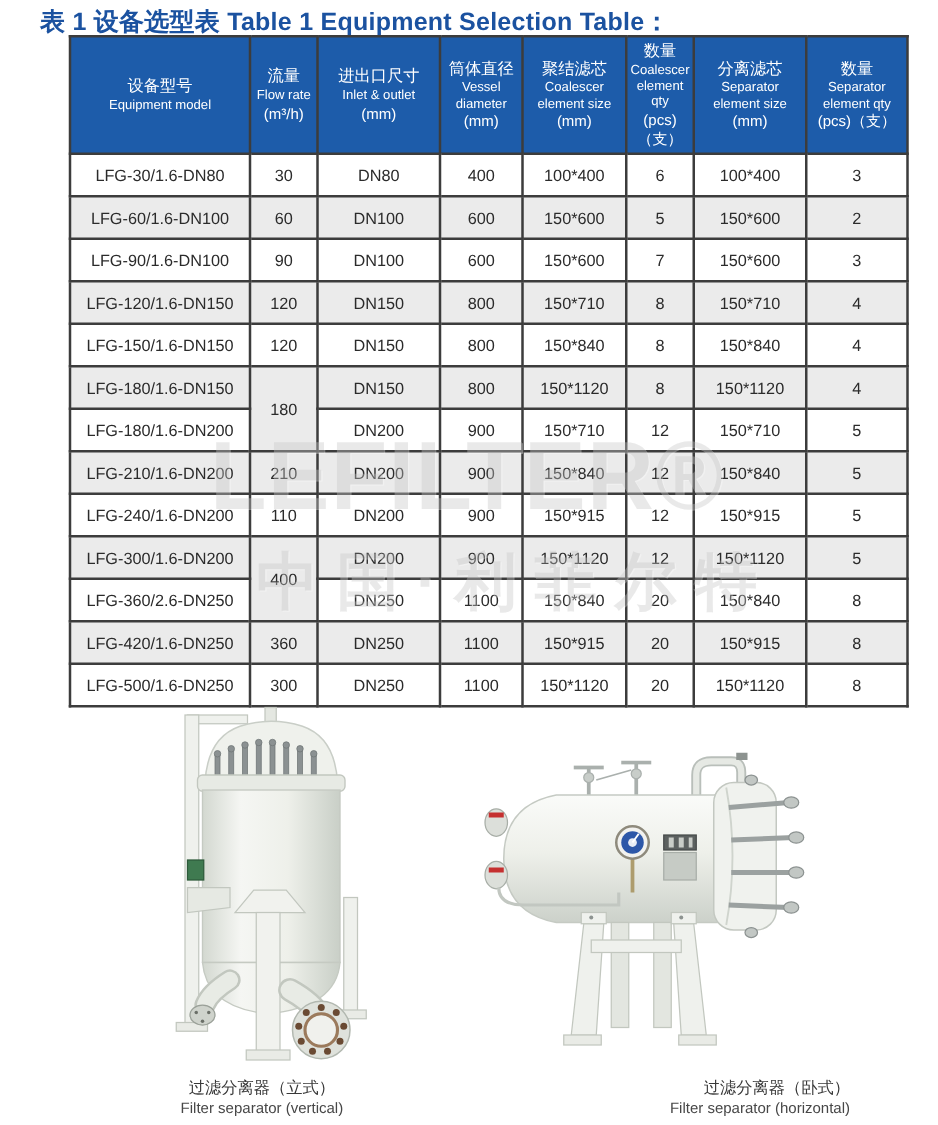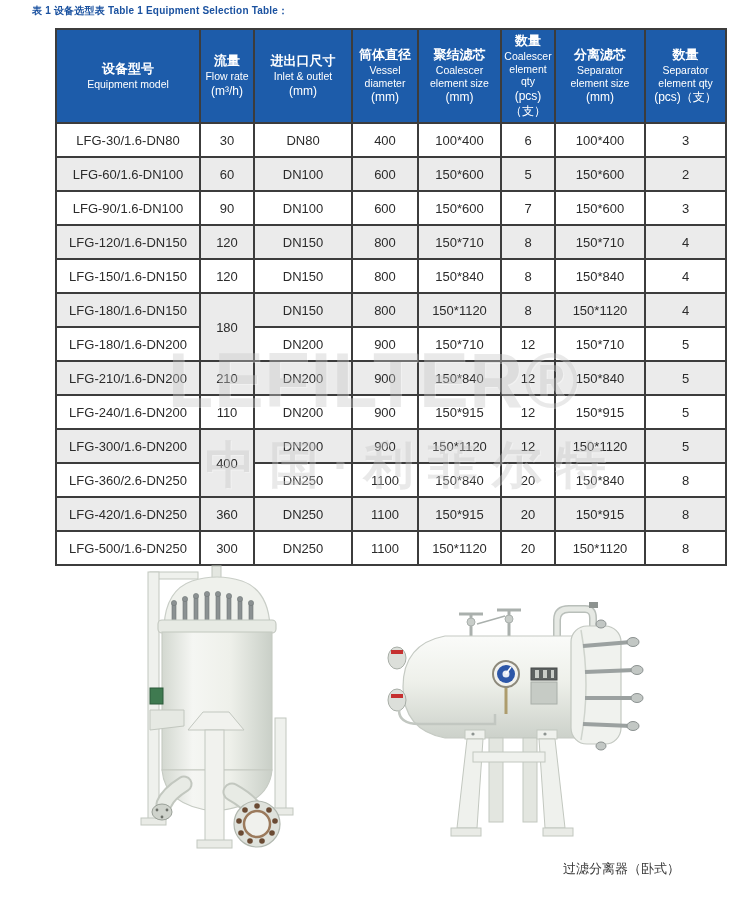--- a/index.html
+++ b/index.html
@@ -1,28 +1,28 @@
 <!DOCTYPE html>
 <html style="--title: #1b52a0; --header-bg: #1d5caa; --header-text: #ffffff; --border: #3c3c3c; --row-alt: #ebebeb; --cell-text: #2b2b2b; --watermark: #c8c8c8;"><head>
 <meta charset="utf-8">
 <style>
   * { margin:0; padding:0; box-sizing:border-box; }
   html,body { background:#ffffff; }
   body { font-family:"Liberation Sans", sans-serif; }
   .page { position:relative; width:750px; height:900px; background:#fff; overflow:hidden; }
 
-  .title { position:absolute; left:32px; top:4px; font-size:10px; font-weight:bold;
+  .title { position:absolute; left:32px; top:4px; font-size:20px; font-weight:bold;
            color:var(--title,#1b52a0); letter-spacing:0.2px; }
 
   table.spec { position:absolute; left:55px; top:28px; width:670px; table-layout:fixed;
                border-collapse:collapse; }
   table.spec th, table.spec td { border:2px solid var(--border,#3c3c3c); text-align:center; vertical-align:middle; }
   table.spec thead th { background:var(--header-bg,#1d5caa); color:var(--header-text,#fff);
                         height:76px; padding:3px 1px; font-weight:normal; }
-  .th-zh { font-size:13px; font-weight:bold; line-height:1.25; }
+  .th-zh { font-size:13px; font-weight:normal; line-height:1.25; }
   .th-en { font-size:10.5px; line-height:1.2; margin-top:1px; }
   .th-unit { font-size:12px; line-height:1.25; margin-top:1px; }
   table.spec tbody td { height:34px; font-size:13px; color:var(--cell-text,#2b2b2b);
                         background:#ffffff; padding:0 2px; }
   table.spec tbody tr.alt td { background:var(--row-alt,#ebebeb); }
   table.spec tbody td.merged { background:var(--row-alt,#ebebeb); }
 
   .watermark { position:absolute; pointer-events:none; font-weight:bold; white-space:nowrap;
                color:var(--watermark,#c8c8c8); opacity:0.38;
                text-shadow:1px 1px 0 rgba(255,255,255,0.85); z-index:3; }
@@ -311,20 +311,24 @@
             <circle cx="183" cy="261" r="2.8"></circle>
           <circle cx="180" cy="273" r="2.8"></circle>
             <circle cx="170" cy="281" r="2.8"></circle>
             <circle cx="158" cy="281" r="2.8"></circle>
           <circle cx="149" cy="273" r="2.8"></circle>
             <circle cx="147" cy="261" r="2.8"></circle>
             <circle cx="153" cy="250" r="2.8"></circle>
         </g>
       </g>
     </svg>
+    <div class="caption-wrap">
+      <div class="caption-zh">过滤分离器（立式）</div>
+      <div class="caption-en">Filter separator (vertical)</div>
+    </div>
   </div>
 
   <div class="figure fig-right">
     <svg width="295" height="246" viewBox="0 0 295 246">
       <defs>
         <linearGradient id="gh" x1="0" y1="0" x2="0" y2="1">
           <stop offset="0" stop-color="#fafbf9"></stop>
             <stop offset="0.45" stop-color="#eef0ea"></stop>
           <stop offset="1" stop-color="#ccd1ca"></stop>
         </linearGradient>
@@ -400,16 +404,17 @@
         <polygon points="154,137 170,137 180,226 160,226"></polygon>
         <rect x="88" y="150" width="72" height="10"></rect>
         <rect x="66" y="226" width="30" height="8" fill="#e9ebe6"></rect>
         <rect x="158" y="226" width="30" height="8" fill="#e9ebe6"></rect>
         <circle cx="88" cy="132" r="1.6" fill="#8d9390" stroke="none"></circle>
         <circle cx="160" cy="132" r="1.6" fill="#8d9390" stroke="none"></circle>
       </g>
     </svg>
     <div class="caption-wrap">
       <div class="caption-zh">过滤分离器（卧式）</div>
+      <div class="caption-en">Filter separator (horizontal)</div>
     </div>
   </div>
 
 </div>
 
 </body></html>

